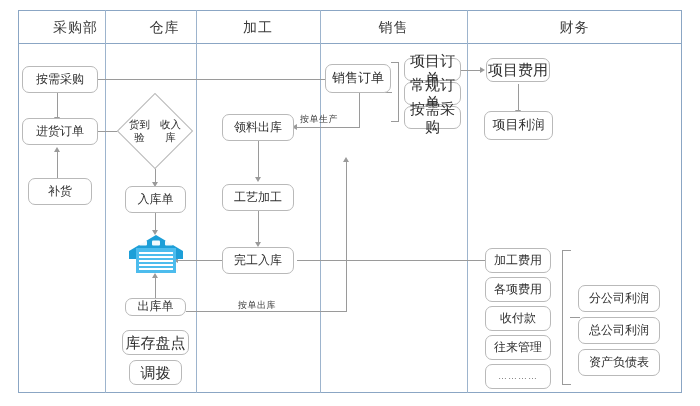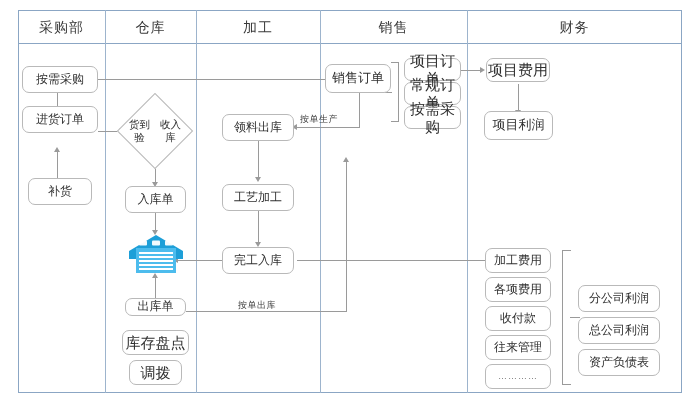--- a/index.html
+++ b/index.html
@@ -54,22 +54,22 @@
 <div id="stage">
 
   <div class="frame"></div>
   <div class="hdr-rule"></div>
 
   <div class="vrule" style="left:105px;"></div>
   <div class="vrule" style="left:196px;"></div>
   <div class="vrule" style="left:320px;"></div>
   <div class="vrule" style="left:467px;"></div>
 
-  <div class="lane-title" style="left:18px;width:87px;">采购部</div>
-  <div class="lane-title" style="left:105px;width:91px;">仓库</div>
+  <div class="lane-title" style="left:18px;width:87px;padding-left:14px;">采购部</div>
+  <div class="lane-title" style="left:119px;width:91px;">仓库</div>
   <div class="lane-title" style="left:196px;width:124px;">加工</div>
   <div class="lane-title" style="left:320px;width:147px;">销售</div>
   <div class="lane-title" style="left:467px;width:215px;">财务</div>
 
   <div class="ln lnh" style="left:98px;top:79px;width:227px;"></div>
   <div class="ar ar-l" style="left:92px;top:75.5px;"></div>
 
   <div class="ln lnv" style="left:57px;top:93px;height:25px;"></div>
   <div class="ar ar-d" style="left:53.5px;top:117px;"></div>
 
@@ -114,21 +114,21 @@
 
   <div class="ln lnv" style="left:518px;top:84px;height:27px;"></div>
   <div class="ar ar-d" style="left:514.5px;top:110px;"></div>
 
   <div class="ln lnh" style="left:297px;top:260px;width:188px;"></div>
 
   <div class="brace brace-l" style="left:562px;top:250px;width:9px;height:135px;"></div>
   <div class="ln lnh" style="left:570px;top:317px;width:10px;"></div>
 
   <div class="node n-md" style="left:22px;top:66px;width:76px;height:27px;">按需采购</div>
-  <div class="node n-md" style="left:22px;top:106px;width:76px;height:27px;">进货订单</div>
+  <div class="node n-md" style="left:22px;top:118px;width:76px;height:27px;">进货订单</div>
   <div class="node n-md" style="left:28px;top:178px;width:64px;height:27px;">补货</div>
 
   <div class="diamond" style="left:128px;top:104px;width:54px;height:54px;"></div>
   <div class="diamond-label" style="left:124px;top:110px;width:62px;height:42px;flex-direction:row;">
     <span>货到验</span>
     <span>收入库</span>
   </div>
 
   <div class="node n-md" style="left:125px;top:186px;width:61px;height:27px;">入库单</div>
 

